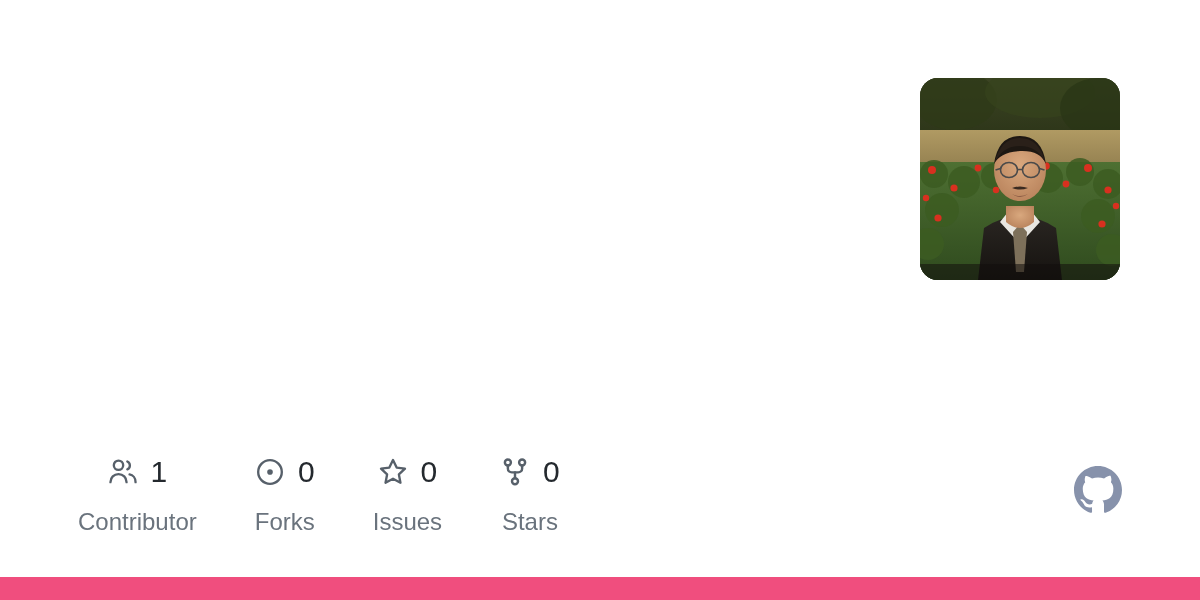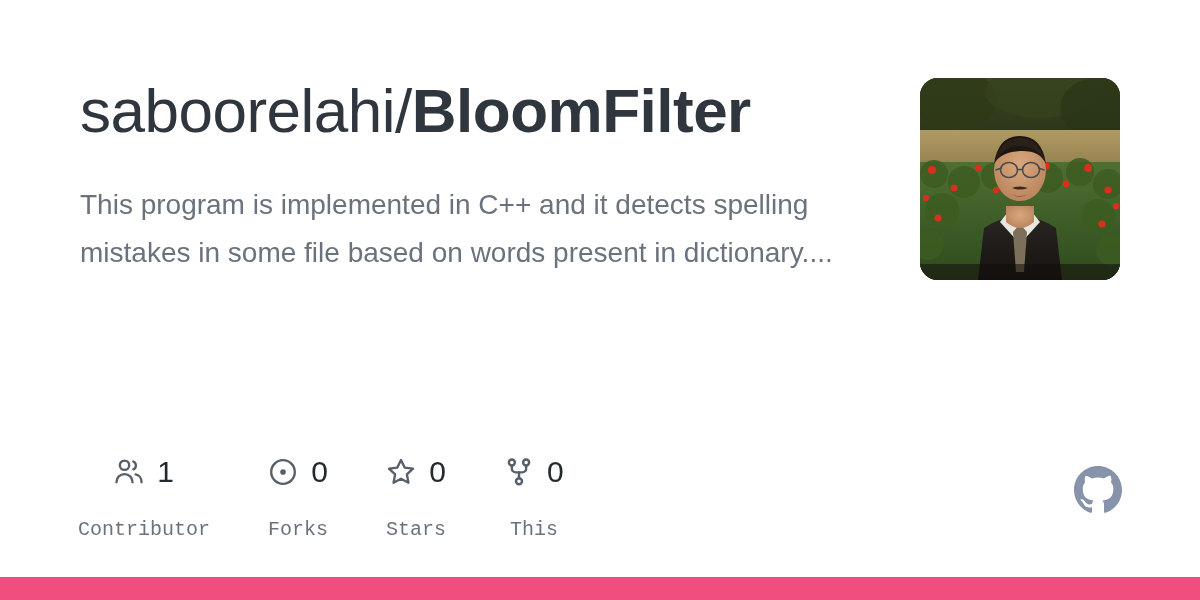--- a/index.html
+++ b/index.html
@@ -91,27 +91,26 @@
   .stat-icon svg { display: block; width: 30px; height: 30px; }
 
   .stat-count {
     font-size: 30px;
     line-height: 1;
     color: #24292e;
     font-weight: 400;
   }
 
   .stat-label {
-    margin-top: 28px;
-    font-size: 20px;
+    margin-top: 18px;
+    font-size: 24px;
     line-height: 1;
     color: #6a737d;
     font-weight: 400;
     white-space: nowrap;
-    font-family: Liberation Mono, monospace;
   }
 
   
   .avatar {
     position: absolute;
     left: 920px;
     top: 78px;
     width: 200px;
     height: 202px;
     border-radius: 18px;
@@ -139,25 +138,20 @@
     bottom: 0;
     height: 23px;
     background: #f04e7e;
   }
 </style>
 </head>
 <body>
 
 <div class="card">
 
-  <div class="content">
-    <h1 class="repo-title"><span class="owner">saboorelahi/</span><span class="name">BloomFilter</span></h1>
-
-    <p class="repo-description">This program is implemented in C++ and it detects spelling mistakes in some file based on words present in dictionary....</p>
-  </div>
 
   <div class="stats">
 
     <div class="stat">
       <div class="stat-top">
         <span class="stat-icon">
           <svg viewBox="0 0 16 16" fill="none" stroke="currentColor" stroke-width="1.25">
             <circle cx="5.6" cy="4.4" r="2.5"></circle>
             <path d="M1.3 13.4c0-2.5 1.9-4.3 4.3-4.3s4.3 1.8 4.3 4.3" stroke-linecap="round"></path>
             <path d="M10.3 2.4a2.3 2.3 0 0 1 0 4.2" stroke-linecap="round"></path>
@@ -184,37 +178,37 @@
 
     <div class="stat">
       <div class="stat-top">
         <span class="stat-icon">
           <svg viewBox="0 0 16 16" fill="none" stroke="currentColor" stroke-width="1.25" stroke-linejoin="round">
             <path d="M8 1.6l1.95 4.06 4.45.58-3.25 3.07.83 4.4L8 11.6l-3.98 2.11.83-4.4L1.6 6.24l4.45-.58z"></path>
           </svg>
         </span>
         <span class="stat-count">0</span>
       </div>
-      <span class="stat-label">Stars</span>
+      <span class="stat-label">Issues</span>
     </div>
 
     <div class="stat">
       <div class="stat-top">
         <span class="stat-icon">
           <svg viewBox="0 0 16 16" fill="none" stroke="currentColor" stroke-width="1.3">
             <circle cx="4.2" cy="2.9" r="1.6"></circle>
             <circle cx="11.8" cy="2.9" r="1.6"></circle>
             <circle cx="8" cy="12.9" r="1.6"></circle>
             <path d="M4.2 4.5v1.6c0 1.2.9 2.1 2.1 2.1h3.4c1.2 0 2.1-.9 2.1-2.1V4.5" stroke-linecap="round"></path>
             <path d="M8 8.2v3.1" stroke-linecap="round"></path>
           </svg>
         </span>
         <span class="stat-count">0</span>
       </div>
-      <span class="stat-label">This</span>
+      <span class="stat-label">Stars</span>
     </div>
 
   </div>
 
   <div class="avatar">
     <svg viewBox="0 0 200 202" preserveAspectRatio="xMidYMid slice">
       <defs>
         <linearGradient id="skyTrees" x1="0" y1="0" x2="0" y2="1">
           <stop offset="0%" stop-color="#3c4524"></stop>
           <stop offset="45%" stop-color="#242c12"></stop>

